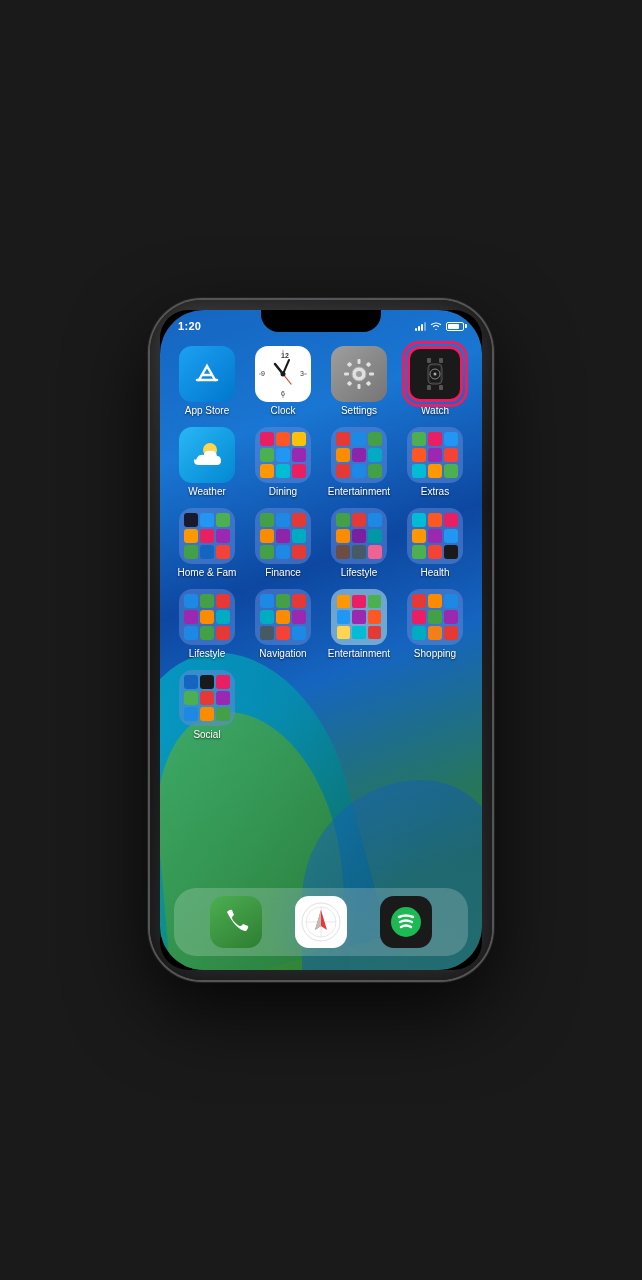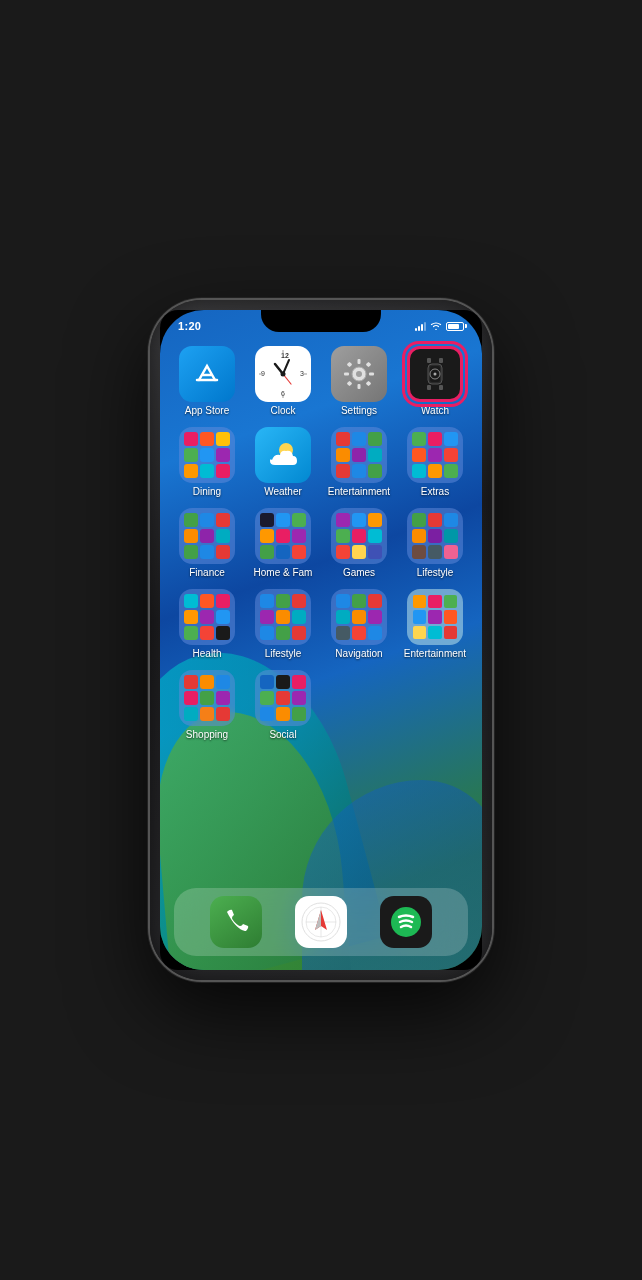--- a/index.html
+++ b/index.html
@@ -17,21 +17,21 @@
       background: linear-gradient(160deg, #3a3a3c 0%, #1c1c1e 40%, #2a2a2c 100%);
       border-radius: 52px;
       position: relative;
       box-shadow: 0 0 0 2px #555, 0 0 0 3px #222, inset 0 0 20px rgba(0,0,0,0.5), 0 30px 80px rgba(0,0,0,0.8);
       padding: 10px;
     }
     .phone-inner {
       width: 100%;
       height: 100%;
       background: #000;
-      border-radius: 18px;
+      border-radius: 28px;
       overflow: hidden;
       position: relative;
     }
     .screen {
       width: 100%;
       height: 100%;
       background: linear-gradient(160deg, #1565c0 0%, #1976d2 20%, #0d47a1 40%, #1565c0 55%, #2e7d32 85%, #388e3c 100%);
       position: relative;
       overflow: hidden;
       border-radius: 44px;
@@ -360,45 +360,45 @@
                 <rect x="22" y="2" width="4" height="5" rx="1" fill="#555"></rect>
                 <rect x="10" y="29" width="4" height="5" rx="1" fill="#555"></rect>
                 <rect x="22" y="29" width="4" height="5" rx="1" fill="#555"></rect>
               </svg>
             </div>
           </div>
           <span class="app-label">Watch</span>
         </div>
 
         <div class="app-item">
+          <div class="app-icon icon-weather">
+            <svg width="38" height="30" viewBox="0 0 38 30" fill="none">
+              <circle cx="22" cy="10" r="7" fill="#ffd54f"></circle>
+              <path d="M8 20 Q10 14 16 15 Q17 10 22 11 Q28 10 29 16 Q33 16 33 21 Q33 25 29 25 L11 25 Q6 25 6 21 Q6 18 8 20 Z" fill="white"></path>
+            </svg>
+          </div>
+          <span class="app-label">Weather</span>
+        </div>
+
+        <div class="app-item">
           <div class="app-icon icon-folder">
             <div class="folder-mini" style="background:#e91e63;"></div>
             <div class="folder-mini" style="background:#ff5722;"></div>
             <div class="folder-mini" style="background:#ffc107;"></div>
             <div class="folder-mini" style="background:#4caf50;"></div>
             <div class="folder-mini" style="background:#2196f3;"></div>
             <div class="folder-mini" style="background:#9c27b0;"></div>
             <div class="folder-mini" style="background:#ff9800;"></div>
             <div class="folder-mini" style="background:#00bcd4;"></div>
             <div class="folder-mini" style="background:#e91e63;"></div>
           </div>
           <span class="app-label">Dining</span>
         </div>
 
         <div class="app-item">
-          <div class="app-icon icon-weather">
-            <svg width="38" height="30" viewBox="0 0 38 30" fill="none">
-              <circle cx="22" cy="10" r="7" fill="#ffd54f"></circle>
-              <path d="M8 20 Q10 14 16 15 Q17 10 22 11 Q28 10 29 16 Q33 16 33 21 Q33 25 29 25 L11 25 Q6 25 6 21 Q6 18 8 20 Z" fill="white"></path>
-            </svg>
-          </div>
-          <span class="app-label">Weather</span>
-        </div>
-
-        <div class="app-item">
           <div class="app-icon icon-folder">
             <div class="folder-mini" style="background:#e53935;"></div>
             <div class="folder-mini" style="background:#1e88e5;"></div>
             <div class="folder-mini" style="background:#43a047;"></div>
             <div class="folder-mini" style="background:#fb8c00;"></div>
             <div class="folder-mini" style="background:#8e24aa;"></div>
             <div class="folder-mini" style="background:#00acc1;"></div>
             <div class="folder-mini" style="background:#e53935;"></div>
             <div class="folder-mini" style="background:#1e88e5;"></div>
             <div class="folder-mini" style="background:#43a047;"></div>
@@ -412,66 +412,52 @@
             <div class="folder-mini" style="background:#e91e63;"></div>
             <div class="folder-mini" style="background:#2196f3;"></div>
             <div class="folder-mini" style="background:#ff5722;"></div>
             <div class="folder-mini" style="background:#9c27b0;"></div>
             <div class="folder-mini" style="background:#f44336;"></div>
             <div class="folder-mini" style="background:#00bcd4;"></div>
             <div class="folder-mini" style="background:#ff9800;"></div>
             <div class="folder-mini" style="background:#4caf50;"></div>
           </div>
           <span class="app-label">Extras</span>
-        </div>
-
-        <div class="app-item">
-          <div class="app-icon icon-folder">
-            <div class="folder-mini" style="background:#43a047;"></div>
-            <div class="folder-mini" style="background:#1e88e5;"></div>
-            <div class="folder-mini" style="background:#e53935;"></div>
-            <div class="folder-mini" style="background:#fb8c00;"></div>
-            <div class="folder-mini" style="background:#8e24aa;"></div>
-            <div class="folder-mini" style="background:#00acc1;"></div>
-            <div class="folder-mini" style="background:#43a047;"></div>
-            <div class="folder-mini" style="background:#1e88e5;"></div>
-            <div class="folder-mini" style="background:#e53935;"></div>
-          </div>
-          <span class="app-label">Finance</span>
         </div>
 
         <div class="app-item">
           <div class="app-icon icon-folder">
             <div class="folder-mini" style="background:#1a1a2e;"></div>
             <div class="folder-mini" style="background:#2196f3;"></div>
             <div class="folder-mini" style="background:#4caf50;"></div>
             <div class="folder-mini" style="background:#ff9800;"></div>
             <div class="folder-mini" style="background:#e91e63;"></div>
             <div class="folder-mini" style="background:#9c27b0;"></div>
             <div class="folder-mini" style="background:#43a047;"></div>
             <div class="folder-mini" style="background:#1565c0;"></div>
             <div class="folder-mini" style="background:#f44336;"></div>
           </div>
           <span class="app-label">Home &amp; Fam</span>
         </div>
 
         <div class="app-item">
           <div class="app-icon icon-folder">
-            <div class="folder-mini" style="background:#9c27b0;"></div>
-            <div class="folder-mini" style="background:#2196f3;"></div>
-            <div class="folder-mini" style="background:#ff9800;"></div>
-            <div class="folder-mini" style="background:#4caf50;"></div>
-            <div class="folder-mini" style="background:#e91e63;"></div>
-            <div class="folder-mini" style="background:#00bcd4;"></div>
-            <div class="folder-mini" style="background:#f44336;"></div>
-            <div class="folder-mini" style="background:#ffd54f;"></div>
-            <div class="folder-mini" style="background:#3f51b5;"></div>
-          </div>
-          <span class="app-label">Games</span>
-        </div>
+            <div class="folder-mini" style="background:#43a047;"></div>
+            <div class="folder-mini" style="background:#1e88e5;"></div>
+            <div class="folder-mini" style="background:#e53935;"></div>
+            <div class="folder-mini" style="background:#fb8c00;"></div>
+            <div class="folder-mini" style="background:#8e24aa;"></div>
+            <div class="folder-mini" style="background:#00acc1;"></div>
+            <div class="folder-mini" style="background:#43a047;"></div>
+            <div class="folder-mini" style="background:#1e88e5;"></div>
+            <div class="folder-mini" style="background:#e53935;"></div>
+          </div>
+          <span class="app-label">Finance</span>
+        </div>
+
 
 
         <div class="app-item">
           <div class="app-icon icon-folder">
             <div class="folder-mini" style="background:#43a047;"></div>
             <div class="folder-mini" style="background:#e53935;"></div>
             <div class="folder-mini" style="background:#1e88e5;"></div>
             <div class="folder-mini" style="background:#fb8c00;"></div>
             <div class="folder-mini" style="background:#7b1fa2;"></div>
             <div class="folder-mini" style="background:#0097a7;"></div>

